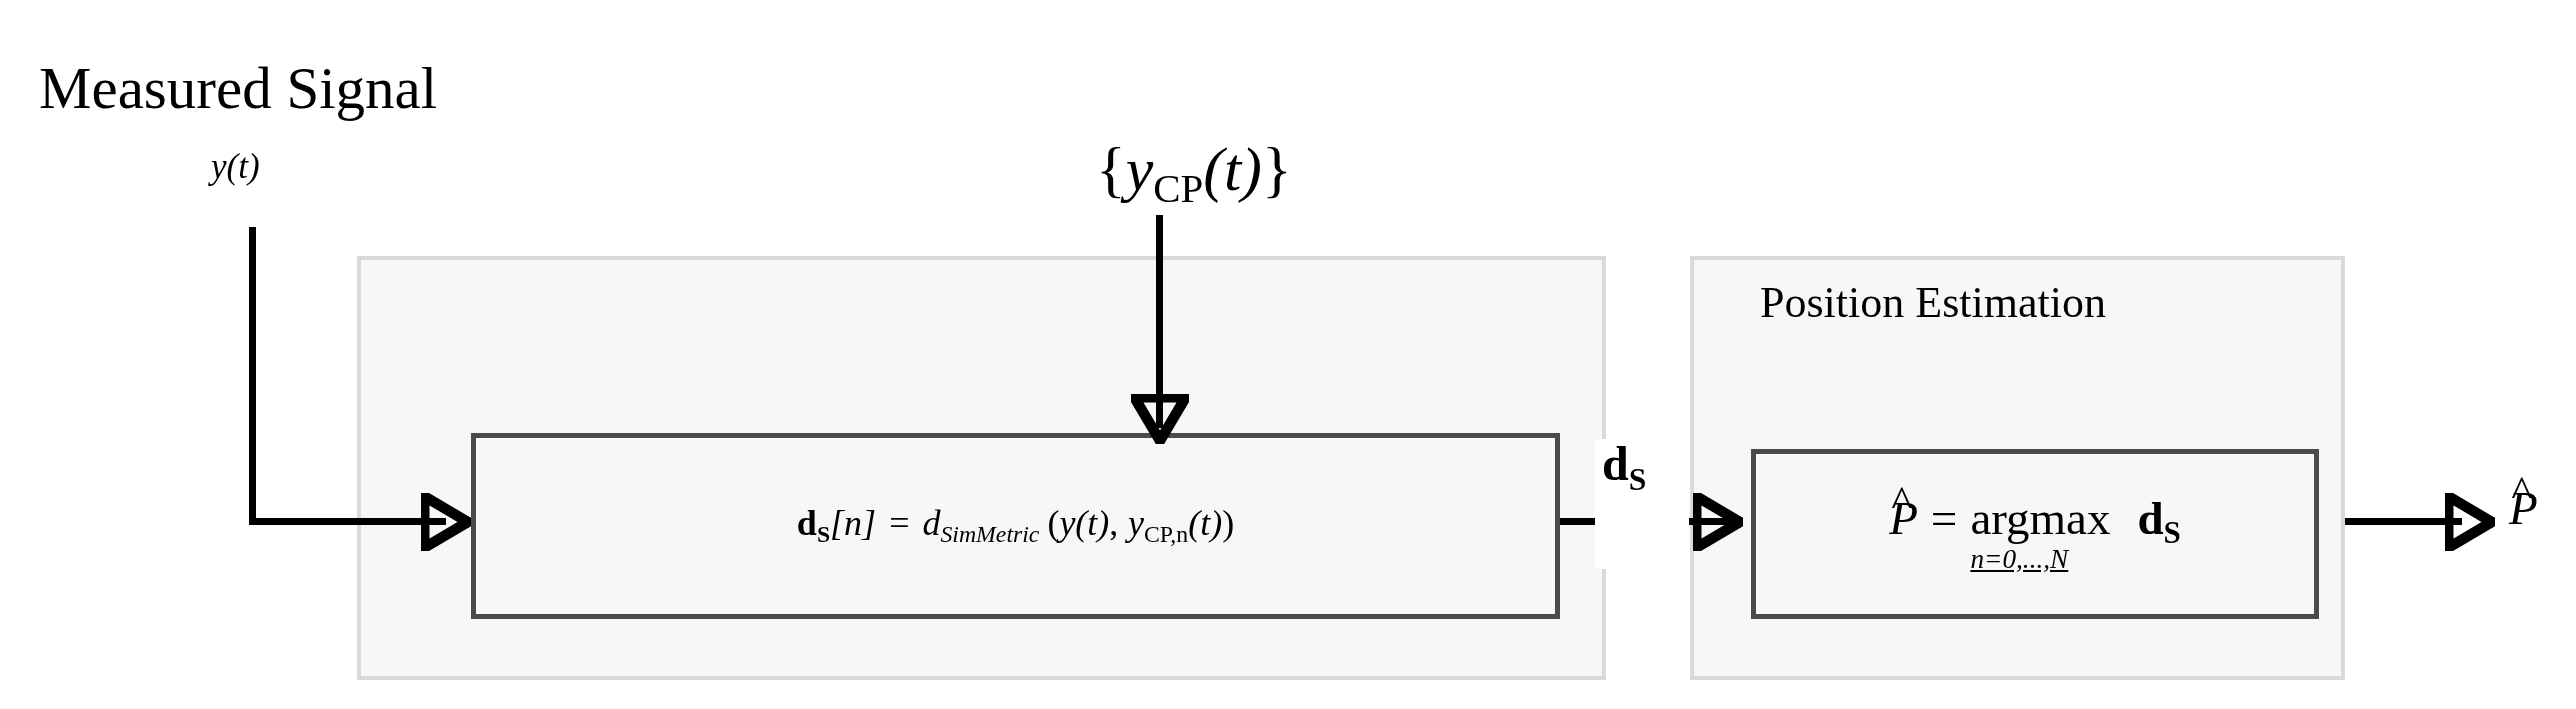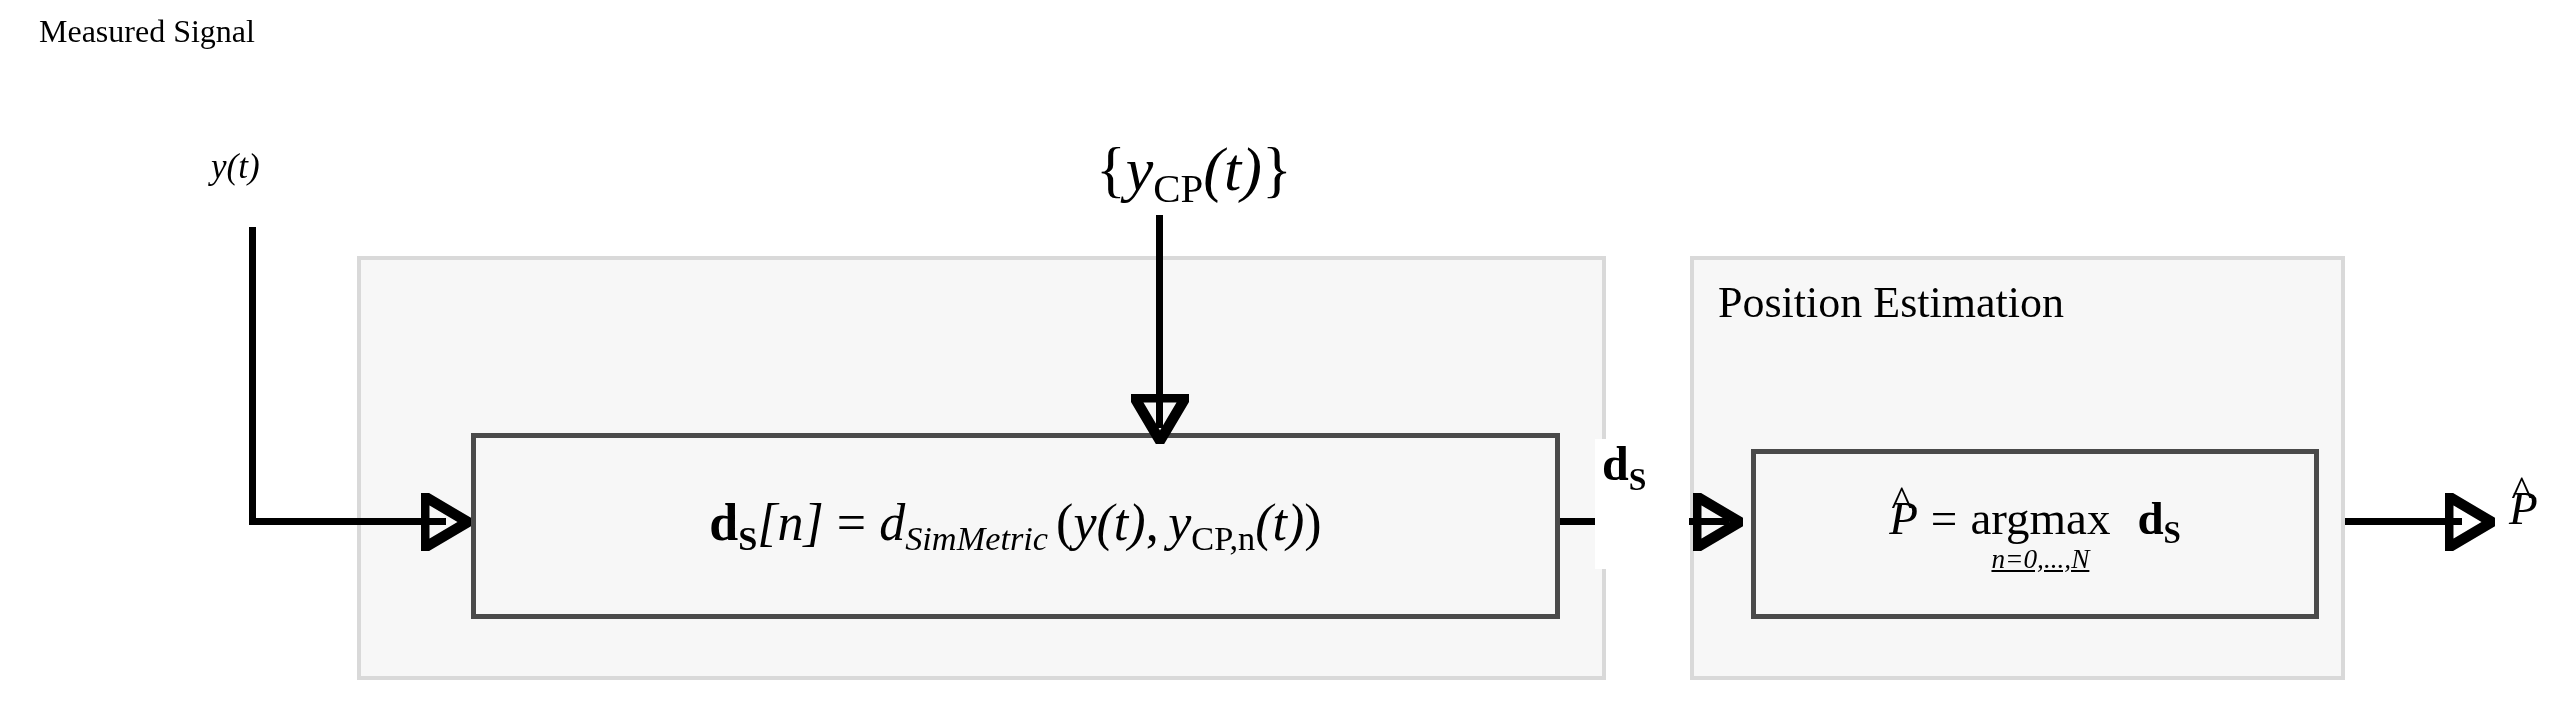--- a/index.html
+++ b/index.html
@@ -18,24 +18,25 @@
     background: #ffffff;
     overflow: hidden;
   }
 
   
   .abs { position: absolute; }
 
   
   .head-label {
     font-family: "Liberation Serif", "DejaVu Serif", serif;
-    font-size: 32px;
+    font-size: 59px;
     color: #000000;
     white-space: nowrap;
     line-height: 1;
+    margin-top: 44px;
   }
 
   
   .group-panel {
     background: #f7f7f7;
     border: 4.8px solid #d9d9d9;
     box-sizing: border-box;
   }
   .group-title {
     position: absolute;
@@ -88,21 +89,20 @@
     transform: translateX(-58%);
     font-size: 0.95em;
     font-style: normal;
     line-height: 1;
   }
 
   
   .argmax-stack {
     display: inline-flex;
     flex-direction: column;
-    align-items: center;
     justify-content: flex-start;
     vertical-align: baseline;
     line-height: 1;
   }
   .argmax-stack .op-main { font-size: 1em; line-height: 1; }
   .argmax-stack .op-limit {
     font-size: 0.58em;
     line-height: 1;
     margin-top: 0.14em;
     white-space: nowrap;
@@ -143,28 +143,28 @@
   </div>
 
   <div class="abs math" style="left:1096px; top:138px; font-size:62px;">
     <span class="mr">{</span><span class="mi">y</span><span class="mr sub">CP</span><span class="mi">(t)</span><span class="mr">}</span>
   </div>
 
   <div class="abs group-panel" style="left:357px; top:256px; width:1249px; height:424px;"></div>
 
 
   <div class="abs eq-box" style="left:471px; top:433px; width:1089px; height:186px;">
-    <div class="math" style="font-size:52px;">
+    <div class="math" style="font-size:36px;">
       <span class="mb">d</span><span class="mb sub">S</span><span class="mi">[n]</span><span class="mr" style="padding:0 13px;">=</span><span class="mi">d</span><span class="mi sub">SimMetric</span><span class="mr" style="padding-left:8px;">(</span><span class="mi">y</span><span class="mi">(t)</span><span class="mr" style="padding-right:9.6px;">,</span><span class="mi">y</span><span class="mr sub sub-tight">CP,n</span><span class="mi">(t)</span><span class="mr">)</span>
     </div>
   </div>
 
   <div class="abs group-panel" style="left:1690px; top:256px; width:655px; height:424px;"></div>
 
-  <div class="group-title" style="left:1718px; top:281px;">Position Estimation</div>
+  <div class="group-title" style="left:1760px; top:281px;">Position Estimation</div>
 
   <div class="abs eq-box" style="left:1751px; top:449px; width:568px; height:170px;">
     <div class="math" style="font-size:47px; display:flex; align-items:baseline;">
       <span class="mi hat">
         <span class="hat-mark">^</span>
         <span>P</span>
       </span>
       <span class="mr" style="padding:0 13px;">=</span>
       <span class="argmax-stack">
         <span class="op op-main">argmax</span>

